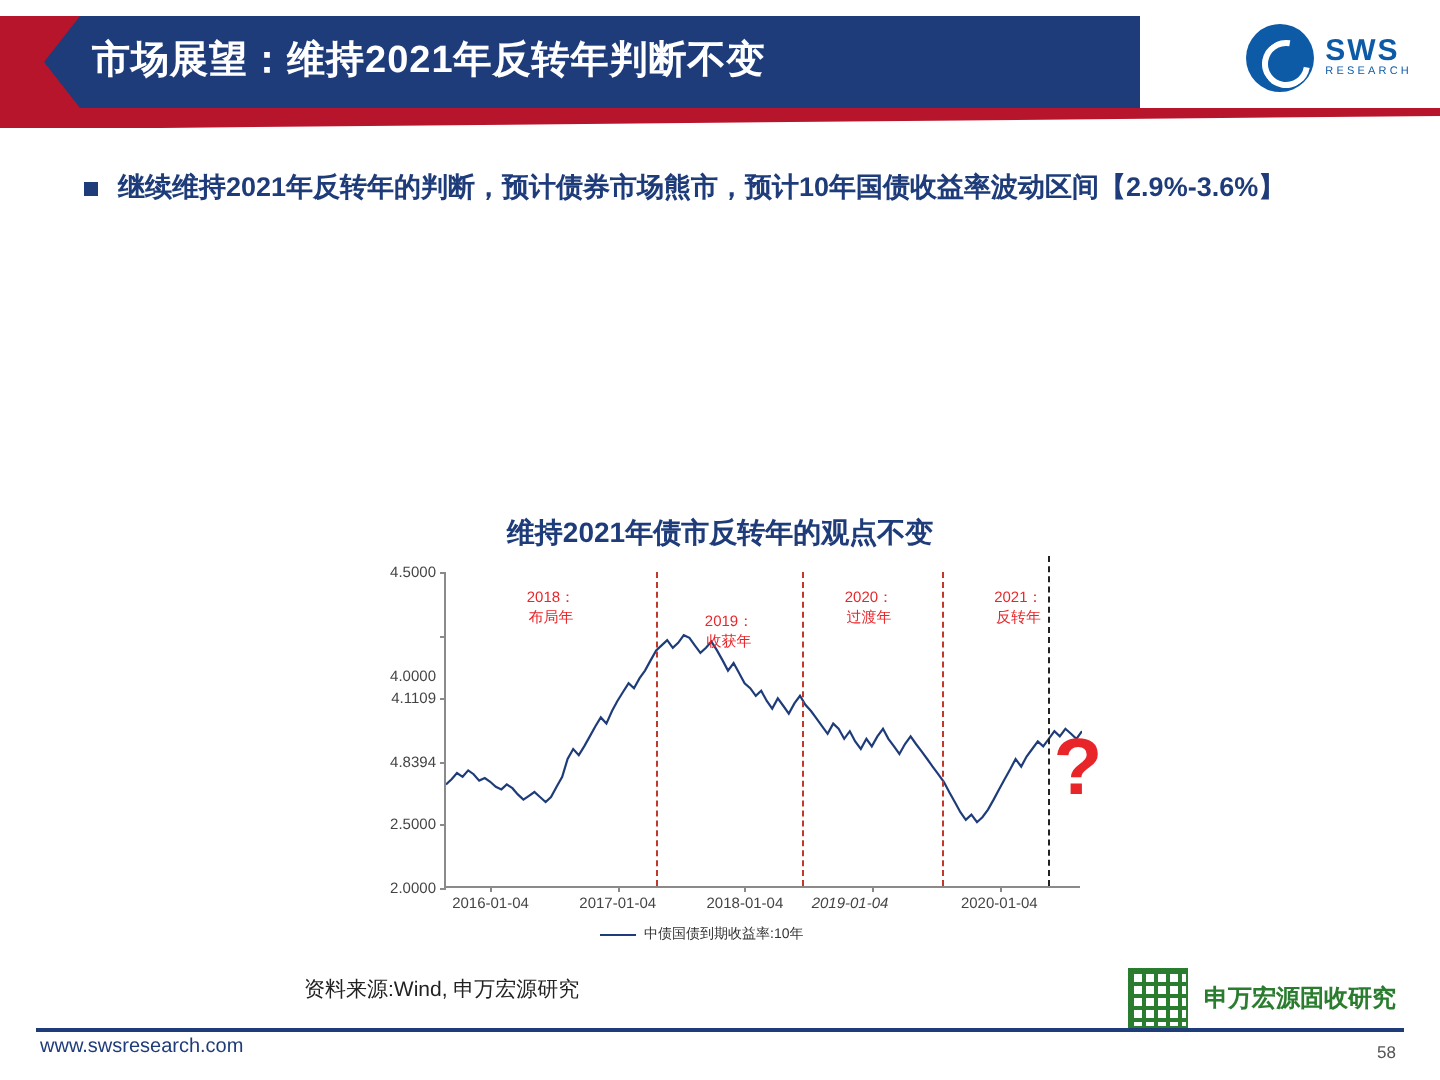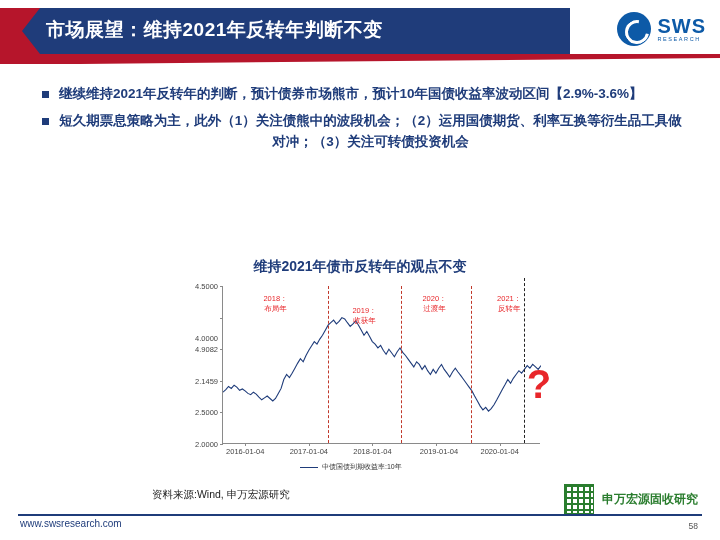--- a/index.html
+++ b/index.html
@@ -80,37 +80,36 @@
     border: 3px solid #ffffff;
     border-right-color: transparent;
     transform: rotate(-35deg);
   }
   .logo-text {
     display: flex;
     flex-direction: column;
     line-height: 1.05;
   }
   .logo-text .l1 {
-    font-size: 20px;
+    font-size: 15px;
     font-weight: bold;
     color: #0d5aa7;
     letter-spacing: 1px;
   }
   .logo-text .l2 {
     font-size: 5.5px;
     color: #0d5aa7;
     letter-spacing: 1.6px;
   }
 
   
   .bullets {
     position: absolute;
     left: 42px; top: 84px;
     width: 640px;
-    text-align: center;
   }
   .bullet-row {
     display: flex;
     align-items: flex-start;
     margin-bottom: 6px;
   }
   .bullet-sq {
     width: 7px; height: 7px;
     background: #1f3c7a;
     margin-top: 7px;
@@ -306,53 +305,49 @@
     <div class="logo-text">
       <span class="l1">SWS</span>
       <span class="l2">RESEARCH</span>
     </div>
   </div>
 
   <div class="bullets">
     <div class="bullet-row">
       <div class="bullet-sq"></div>
       <div class="bullet-text">继续维持2021年反转年的判断，预计债券市场熊市，预计10年国债收益率波动区间【2.9%-3.6%】</div>
-    </div>
-    <div class="bullet-row">
-      <div class="bullet-sq"></div>
-      <div class="bullet-text">短久期票息策略为主，此外（1）关注债熊中的波段机会；（2）运用国债期货、利率互换等衍生品工具做对冲；（3）关注可转债投资机会</div>
     </div>
   </div>
 
   <div class="chart-title">维持2021年债市反转年的观点不变</div>
 
   <div class="chart-box">
     <div class="plot" id="plot">
       <svg class="chart-svg" id="series-svg" width="318" height="158">
           <polyline points="0.0,106.2 2.8,103.6 5.5,100.5 8.3,102.4 11.1,99.2 13.8,101.1 16.6,104.3 19.4,103.0 22.1,104.9 24.9,107.4 27.7,108.7 30.4,106.2 33.2,108.1 35.9,111.2 38.7,113.8 41.5,111.9 44.2,110.0 47.0,112.5 49.8,115.0 52.5,112.5 55.3,107.4 58.1,102.4 60.8,93.5 63.6,88.5 66.4,91.6 69.1,87.2 71.9,82.2 74.7,77.1 77.4,72.7 80.2,75.8 83.0,69.5 85.7,64.5 88.5,60.0 91.3,55.6 94.0,58.1 96.8,53.1 99.5,49.3 102.3,44.2 105.1,39.2 107.8,36.7 110.6,34.1 113.4,37.9 116.1,35.4 118.9,31.6 121.7,32.9 124.4,36.7 127.2,40.4 130.0,37.9 132.7,34.8 135.5,39.2 138.3,44.2 141.0,49.3 143.8,45.5 146.6,50.6 149.3,55.6 152.1,58.1 154.9,61.9 157.6,59.4 160.4,64.5 163.1,68.3 165.9,63.2 168.7,67.0 171.4,70.8 174.2,65.7 177.0,61.9 179.7,66.4 182.5,69.5 185.3,73.3 188.0,77.1 190.8,80.9 193.6,75.8 196.3,78.4 199.1,83.4 201.9,79.6 204.6,84.7 207.4,88.5 210.2,83.4 212.9,87.2 215.7,82.2 218.5,78.4 221.2,83.4 224.0,87.2 226.7,91.0 229.5,86.0 232.3,82.2 235.0,86.0 237.8,89.7 240.6,93.5 243.3,97.3 246.1,101.1 248.9,104.9 251.6,110.0 254.4,115.0 257.2,120.1 259.9,123.9 262.7,121.3 265.5,125.1 268.2,122.6 271.0,118.8 273.8,113.8 276.5,108.7 279.3,103.6 282.1,98.6 284.8,93.5 287.6,97.3 290.3,92.3 293.1,88.5 295.9,84.7 298.6,87.2 301.4,83.4 304.2,79.6 306.9,82.2 309.7,78.4 312.5,80.9 315.2,83.4 318.0,79.6" fill="none" stroke="#1f3c7a" stroke-width="1.1"></polyline>
         </svg>
     <div class="ytick" style="top: 158px;">2.0000</div>
         <div class="ytick-mark" style="top: 158px;"></div>
         <div class="ytick" style="top: 126.4px; padding-left: 12px;">2.5000</div>
         <div class="ytick-mark" style="top: 126.4px;"></div>
-        <div class="ytick" style="top: 94.8px;">2.1459</div>
+        <div class="ytick" style="top: 94.8px;">4.8394</div>
         <div class="ytick-mark" style="top: 94.8px;"></div>
-        <div class="ytick" style="top: 63.2px;">4.9082</div>
+        <div class="ytick" style="top: 63.2px;">4.1109</div>
         <div class="ytick-mark" style="top: 63.2px;"></div>
         <div class="ytick" style="top: 31.6px; margin-top: 20px;">4.0000</div>
         <div class="ytick-mark" style="top: 31.6px;"></div>
         <div class="ytick" style="top: 0px;">4.5000</div>
         <div class="ytick-mark" style="top: 0px;"></div>
         <div class="xtick" style="left: 22.26px;">2016-01-04</div>
         <div class="xtick-mark" style="left: 22.26px;"></div>
         <div class="xtick" style="left: 85.86px;">2017-01-04</div>
         <div class="xtick-mark" style="left: 85.86px;"></div>
         <div class="xtick" style="left: 149.46px;">2018-01-04</div>
         <div class="xtick-mark" style="left: 149.46px;"></div>
-        <div class="xtick" style="left: 216px;">2019-01-04</div>
+        <div class="xtick" style="left: 202px; font-style: italic;">2019-01-04</div>
         <div class="xtick-mark" style="left: 213.06px;"></div>
         <div class="xtick" style="left: 276.66px;">2020-01-04</div>
         <div class="xtick-mark" style="left: 276.66px;"></div>
         <div class="vline" style="left: 104.94px;"></div>
         <div class="vline" style="left: 178.08px;"></div>
         <div class="vline" style="left: 248.04px;"></div>
         <div class="vline-dark" style="left: 300.51px;"></div>
         <div class="phase-label" style="left: 52.47px; top: 8px; transform: translateX(-50%);"><span>2018：</span><br><span>布局年</span></div>
         <div class="phase-label" style="left: 141.51px; top: 8px; transform: translateX(-50%); margin-top: 12px;"><span>2019：</span><br><span>收获年</span></div>
         <div class="phase-label" style="left: 211.47px; top: 8px; transform: translateX(-50%);"><span>2020：</span><br><span>过渡年</span></div>

